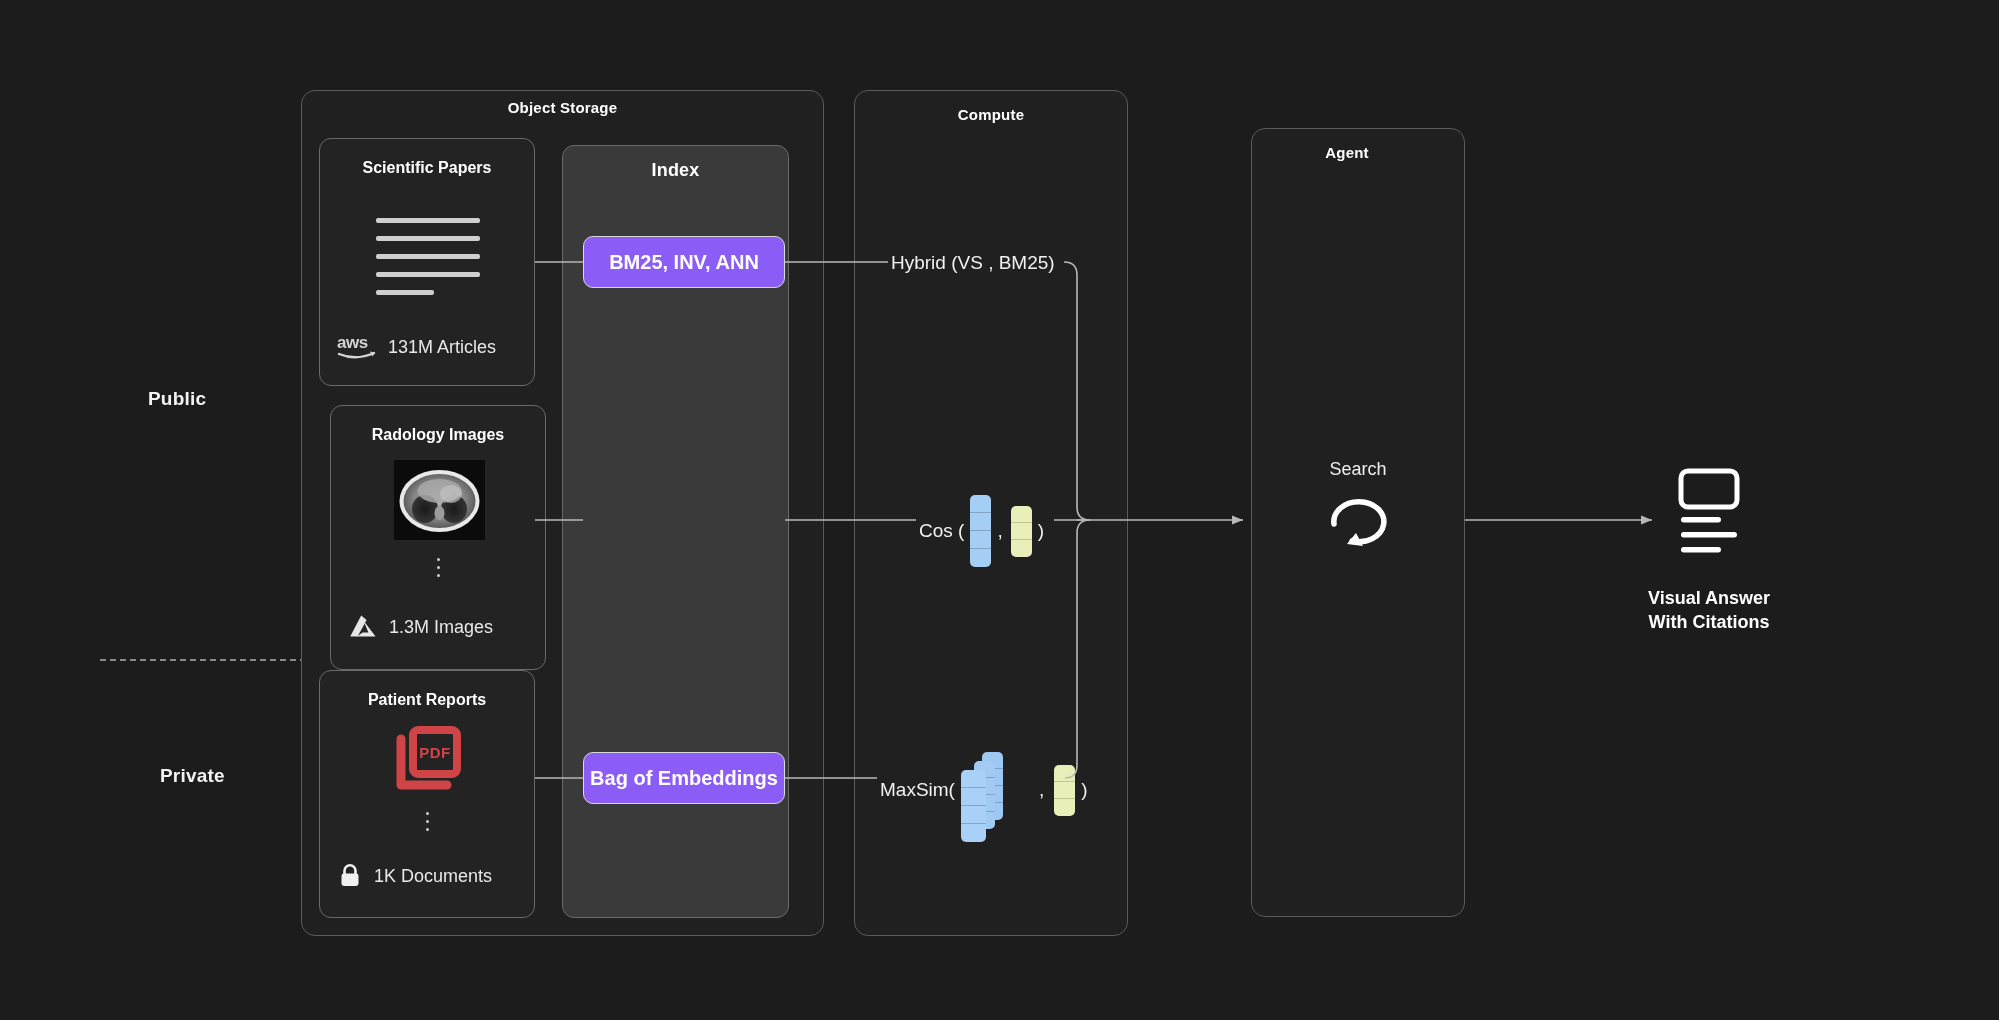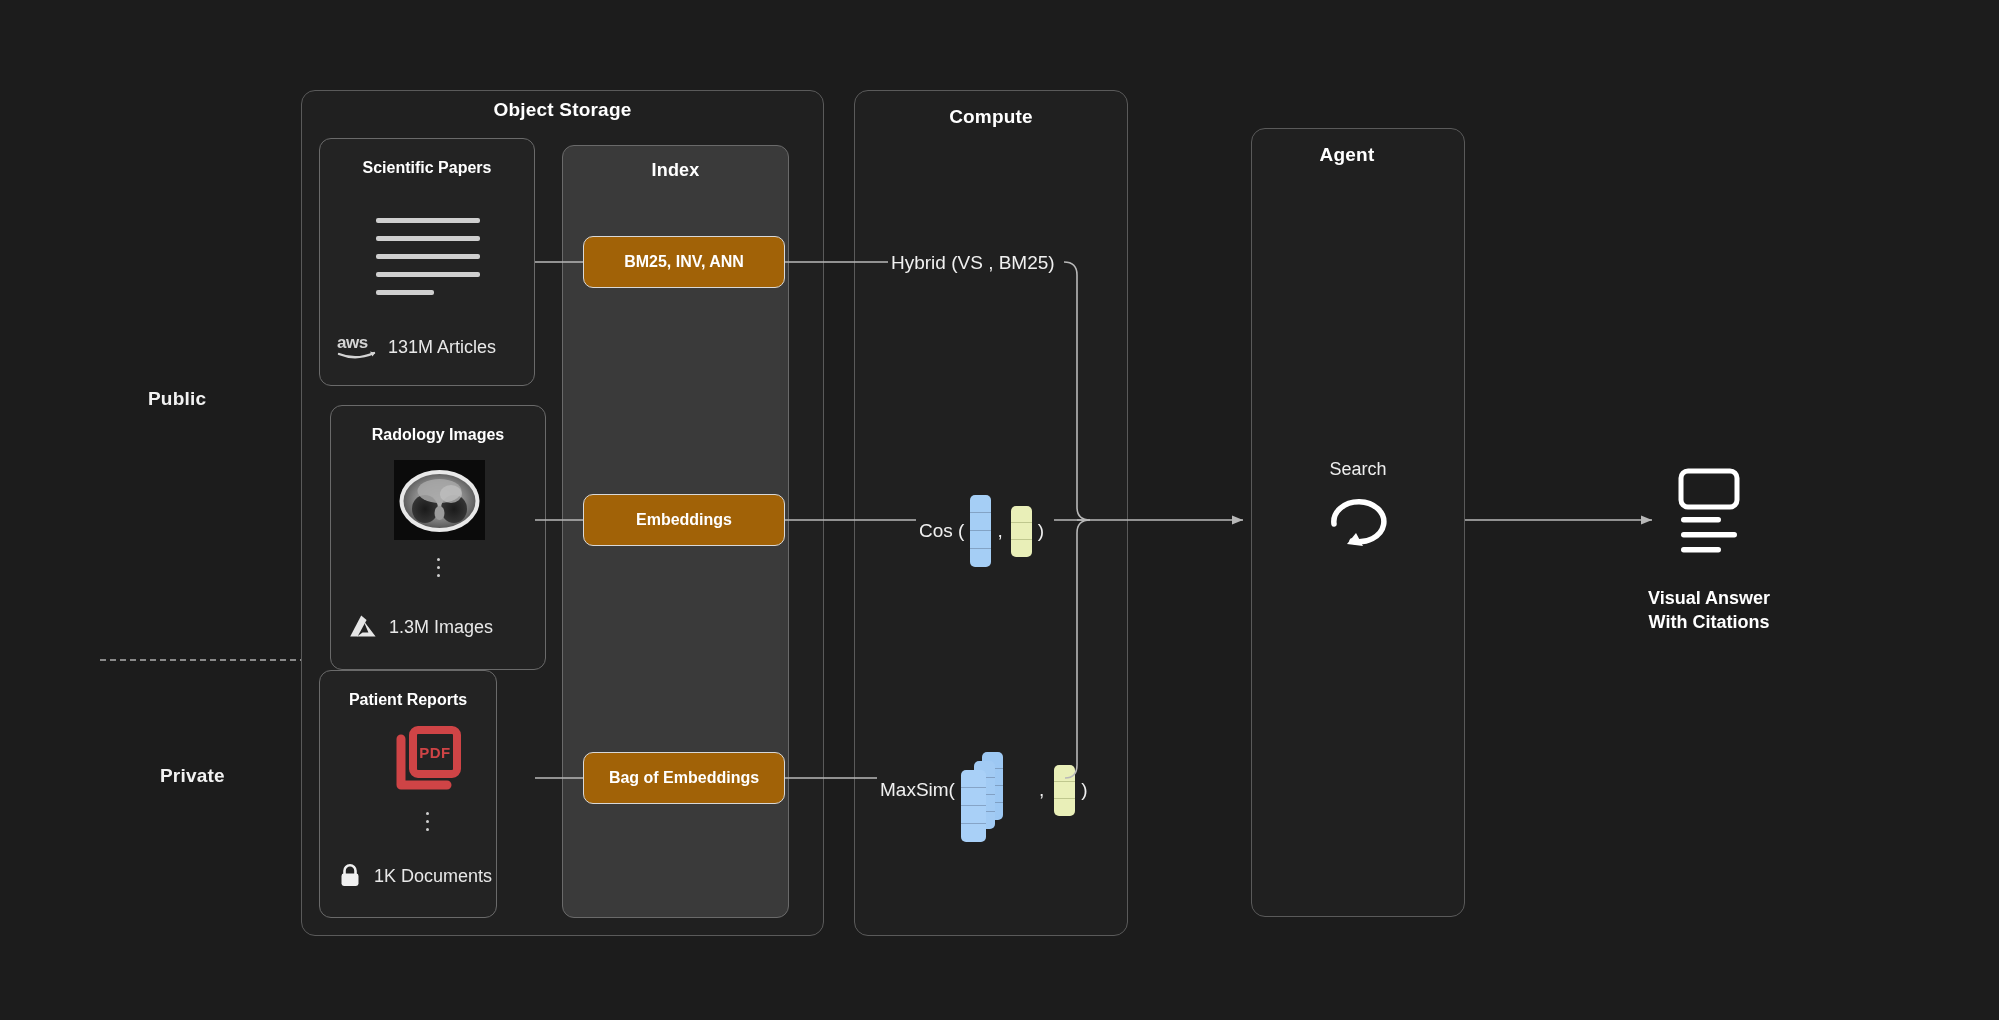--- a/index.html
+++ b/index.html
@@ -36,21 +36,21 @@
   .panel {
     border: 1px solid #5a5a5a;
     border-radius: 14px;
     background: #202020;
   }
   .panel-title {
     position: absolute;
     left: 0; right: 0;
     text-align: center;
     color: #ffffff;
-    font-size: 19px;
+    font-size: 15px;
     font-weight: 700;
     letter-spacing: .2px;
   }
 
   
   .card {
     border: 1px solid #6a6a6a;
     border-radius: 12px;
     background: #232323;
   }
@@ -77,26 +77,26 @@
 
   
   .index-panel {
     border: 1px solid #6a6a6a;
     border-radius: 12px;
     background: #3a3a3a;
   }
   .pill {
     border: 1px solid #d8d8d8;
     border-radius: 10px;
-    background: #a16207;
+    background: #8b5cf6;
     display: flex;
     align-items: center;
     justify-content: center;
     color: #ffffff;
-    font-size: 16px;
+    font-size: 20px;
     font-weight: 700;
     white-space: nowrap;
   }
 
   
   .formula {
     display: flex;
     align-items: center;
     gap: 6px;
     color: #f0f0f0;
@@ -242,21 +242,21 @@
       <span>
         <svg width="30" height="26" viewBox="0 0 30 26" aria-hidden="true">
           <path d="M13.2 1.4 L2.2 22.4 L9.6 22.4 L18.6 6.0 Z" fill="#e6e6e6"></path>
           <path d="M15.4 6.6 L27.6 22.4 L9.0 22.4 L14.6 18.4 L20.4 18.4 Z" fill="#e6e6e6"></path>
         </svg>
       </span>
       <span class="card-footer-text">1.3M Images</span>
     </div>
   </div>
 
-  <div class="abs card" style="left:319px; top:670px; width:178px; height:248px;padding-left:8px;">
+  <div class="abs card" style="left:319px; top:670px; width:216px; height:248px;padding-left:8px;">
     <div class="card-title" style="top:20px;">Patient Reports</div>
 
     <div class="abs" style="left:75px; top:54px;">
       <svg width="68" height="68" viewBox="0 0 68 68">
         <path d="M6 14 L6 60 L52 60" stroke="#cf4446" stroke-width="9" fill="none" stroke-linecap="round" stroke-linejoin="round"></path>
         <rect x="18" y="5" width="44" height="44" rx="5" ry="5" stroke="#cf4446" stroke-width="8" fill="none"></rect>
         <text x="40" y="33" text-anchor="middle" font-family="Liberation Sans, sans-serif" font-size="15" font-weight="700" fill="#cf4446" letter-spacing="0.5">PDF</text>
       </svg>
     </div>
 
@@ -275,23 +275,20 @@
       </span>
       <span class="card-footer-text">1K Documents</span>
     </div>
   </div>
 
   <div class="abs index-panel" style="left:562px; top:145px; width:227px; height:773px;"></div>
   <div class="panel-title" style="left:562px; top:160px; width:227px; font-size:18px;">Index</div>
 
   <div class="abs pill" style="left:583px; top:236px; width:202px; height:52px;">
     <span>BM25, INV, ANN</span>
-  </div>
-  <div class="abs pill" style="left:583px; top:494px; width:202px; height:52px;">
-    <span>Embeddings</span>
   </div>
   <div class="abs pill" style="left:583px; top:752px; width:202px; height:52px;">
     <span>Bag of Embeddings</span>
   </div>
 
   <div class="abs panel" style="left:854px; top:90px; width:274px; height:846px;"></div>
   <div class="panel-title" style="left:854px; top:106px; width:274px;">Compute</div>
 
   <div class="abs formula" style="left:891px; top:252px;text-align:right;">
     <span>Hybrid (VS , BM25)</span>

